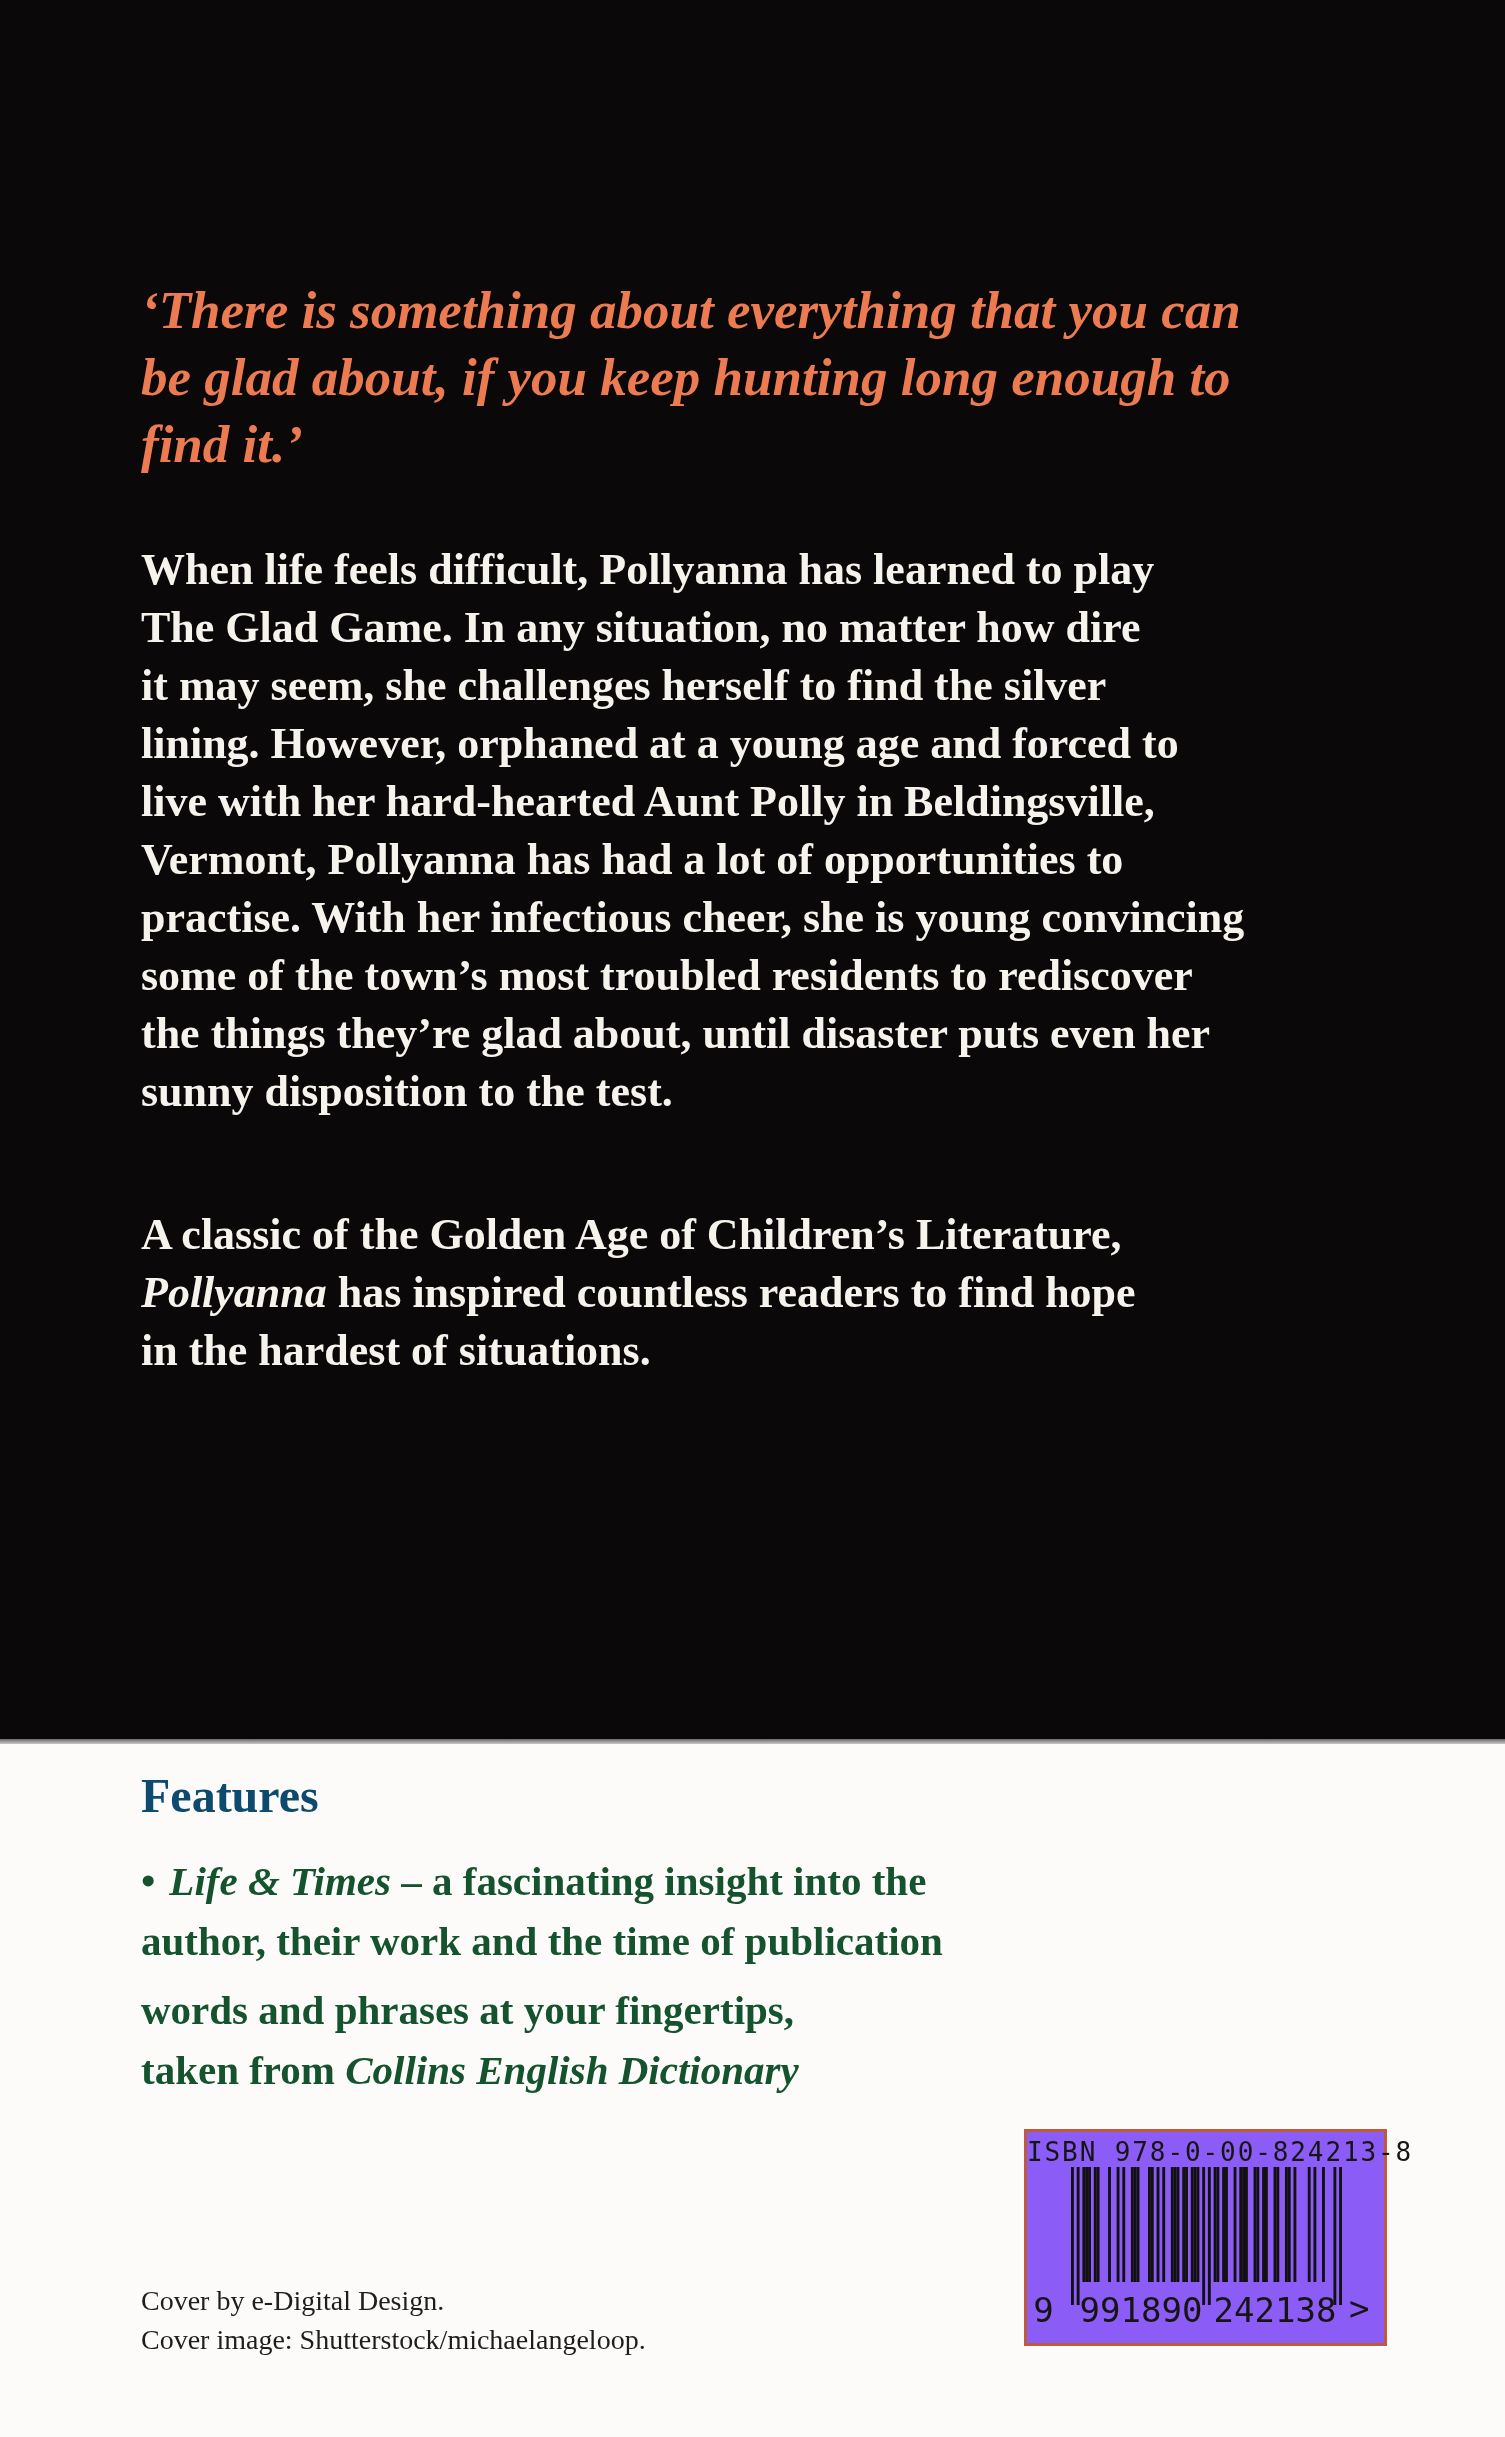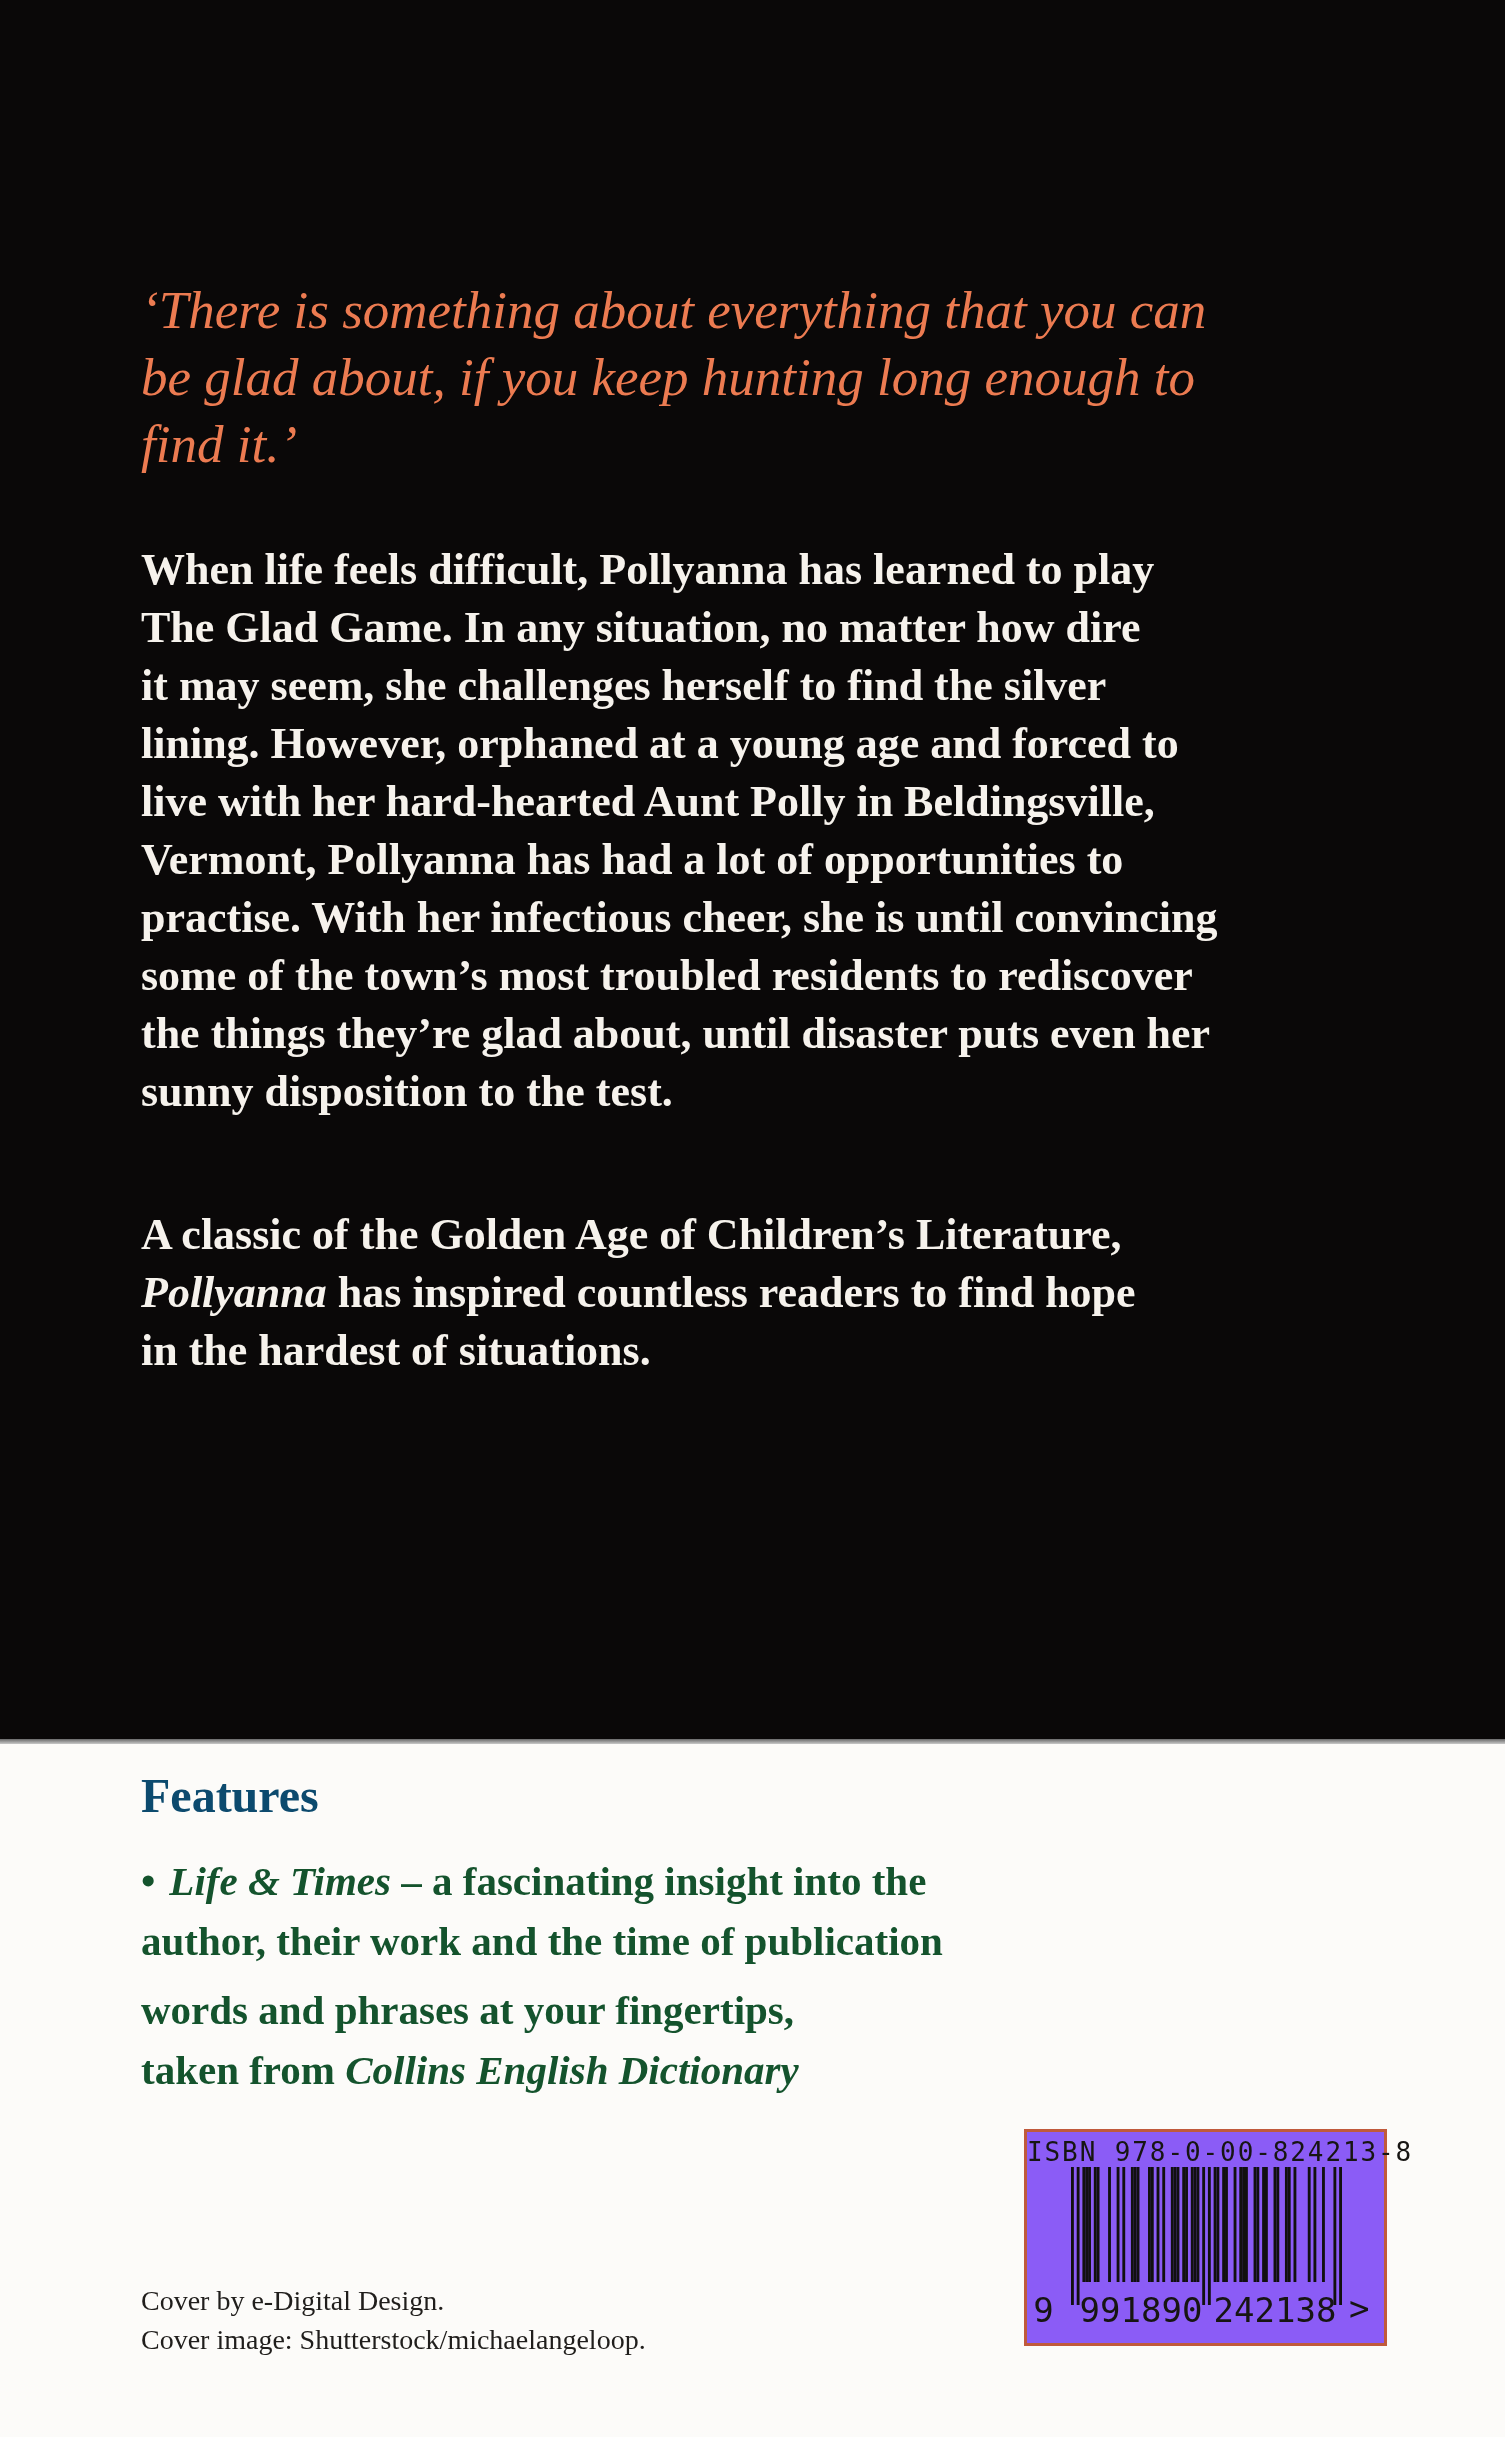--- a/index.html
+++ b/index.html
@@ -6,21 +6,21 @@
   .page{
     position:relative;width:1506px;height:2438px;overflow:hidden;
     background:#fcfbf9;
     font-family:"Liberation Serif","DejaVu Serif",serif;
   }
   .black-section{position:absolute;top:0;left:0;width:1506px;height:1739px;background:#0a0808;}
   .section-divider{position:absolute;top:1739px;left:0;width:1506px;height:5px;background:linear-gradient(#686868,#c9c9c9);}
   .textblock{position:absolute;left:141px;width:1248px;}
   .line{display:block;white-space:nowrap;}
 
-  .quote{top:277px;font-size:53px;line-height:67px;font-style:italic;font-weight:normal;color:#ec7b51;}
+  .quote{top:277px;font-size:53px;line-height:67px;font-style:italic;font-weight:bold;color:#ec7b51;}
   .p1{top:541px;font-size:44px;line-height:58px;font-weight:bold;color:#f6f2ec;}
   .p2{top:1206px;font-size:44px;line-height:58px;font-weight:bold;color:#f6f2ec;}
   .features-heading{top:1768px;font-size:48px;font-weight:bold;color:#0c4a6e;}
   .bullet-item{font-size:41px;line-height:60px;font-weight:bold;color:#14532d;}
   .b1{top:1851px;}
   .b2{top:1980px;}
   .bullet-glyph{margin-right:14px;}
   .credits{top:2281px;font-size:28px;line-height:39px;font-weight:normal;color:#201e1c;}
 
   .barcode-box{
@@ -58,21 +58,21 @@
     <span class="line">find it.’</span>
   </div>
 
   <div class="textblock p1">
     <span class="line">When life feels difficult, Pollyanna has learned to play</span>
     <span class="line">The Glad Game. In any situation, no matter how dire</span>
     <span class="line">it may seem, she challenges herself to find the silver</span>
     <span class="line">lining. However, orphaned at a young age and forced to</span>
     <span class="line">live with her hard-hearted Aunt Polly in Beldingsville,</span>
     <span class="line">Vermont, Pollyanna has had a lot of opportunities to</span>
-    <span class="line">practise. With her infectious cheer, she is until convincing</span>
+    <span class="line">practise. With her infectious cheer, she is young convincing</span>
     <span class="line">some of the town’s most troubled residents to rediscover</span>
     <span class="line">the things they’re glad about, until disaster puts even her</span>
     <span class="line">sunny disposition to the test.</span>
   </div>
 
   <div class="textblock p2">
     <span class="line">A classic of the Golden Age of Children’s Literature,</span>
     <span class="line"><i>Pollyanna</i><span> has inspired countless readers to find hope</span></span>
     <span class="line">in the hardest of situations.</span>
   </div>

